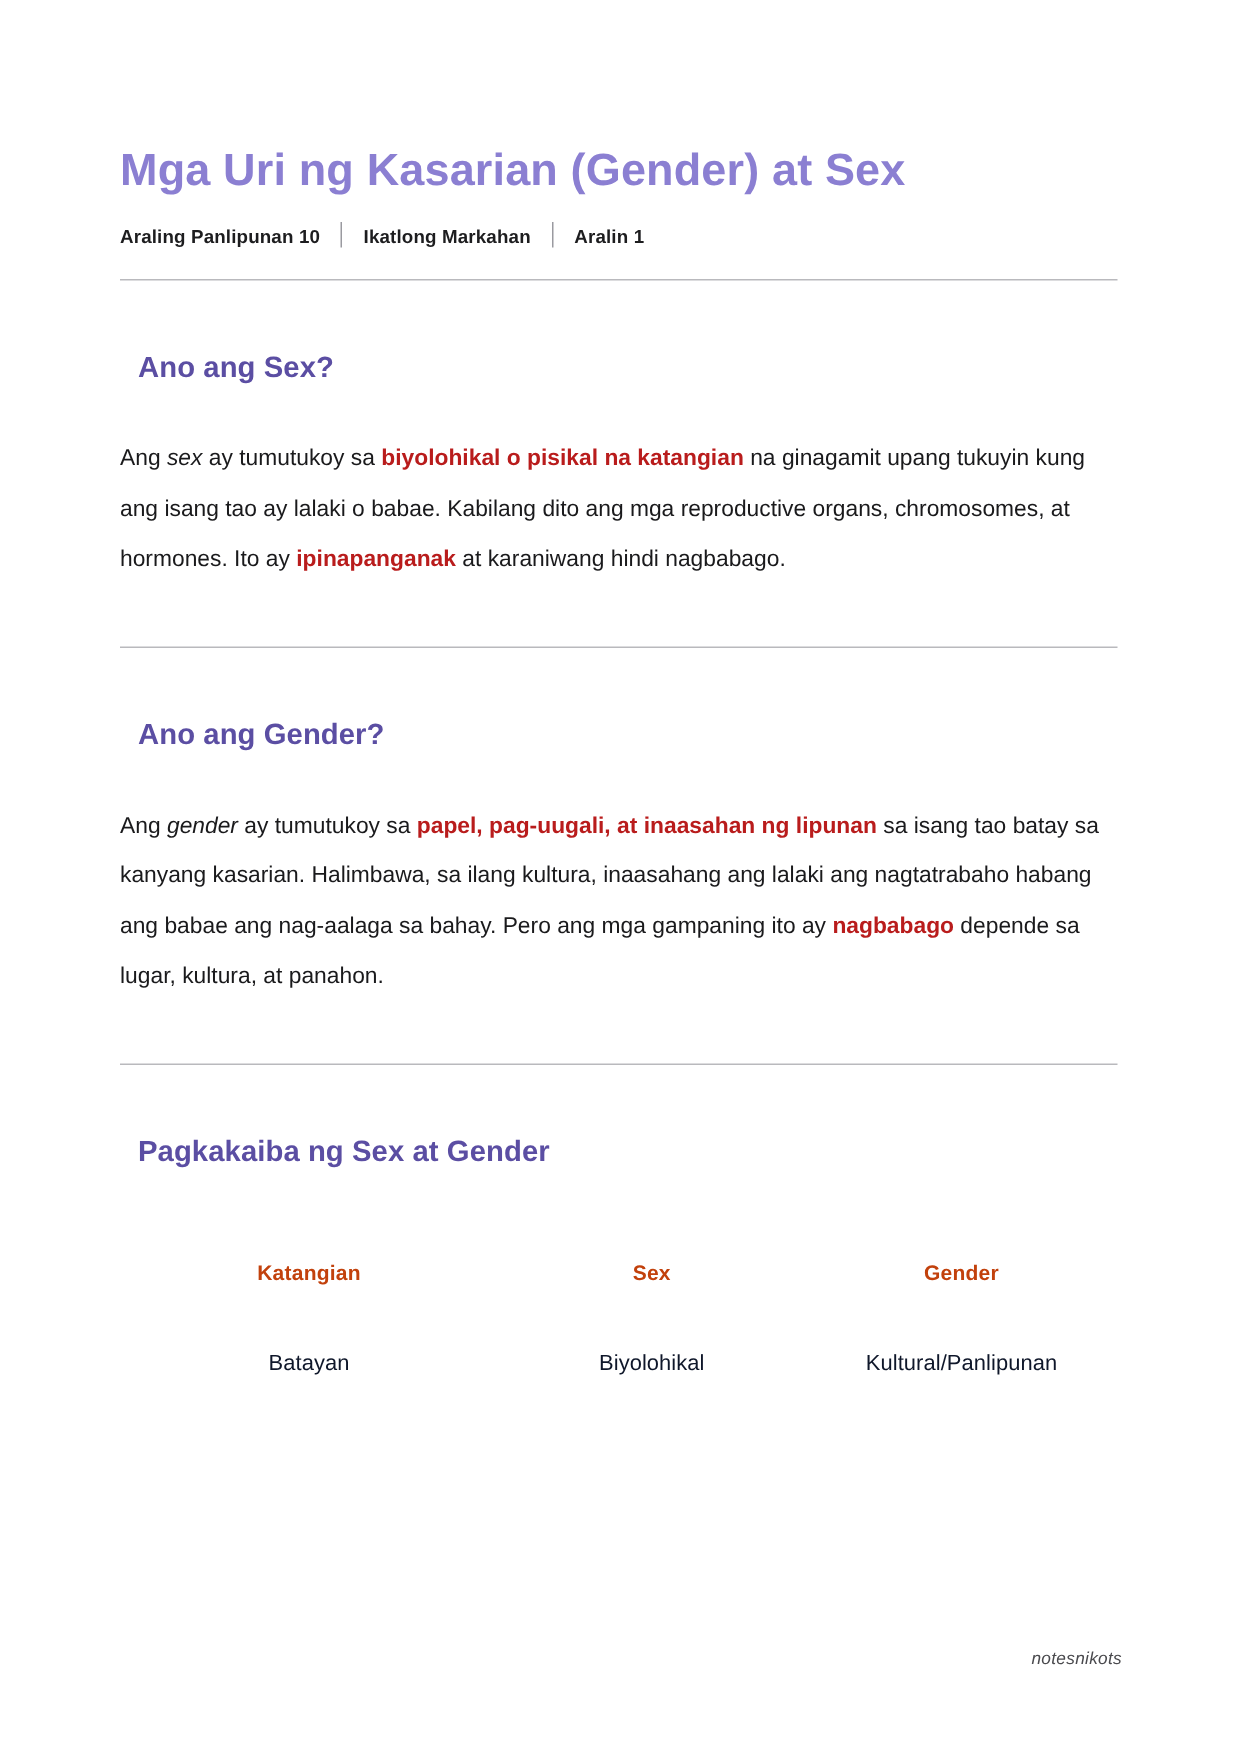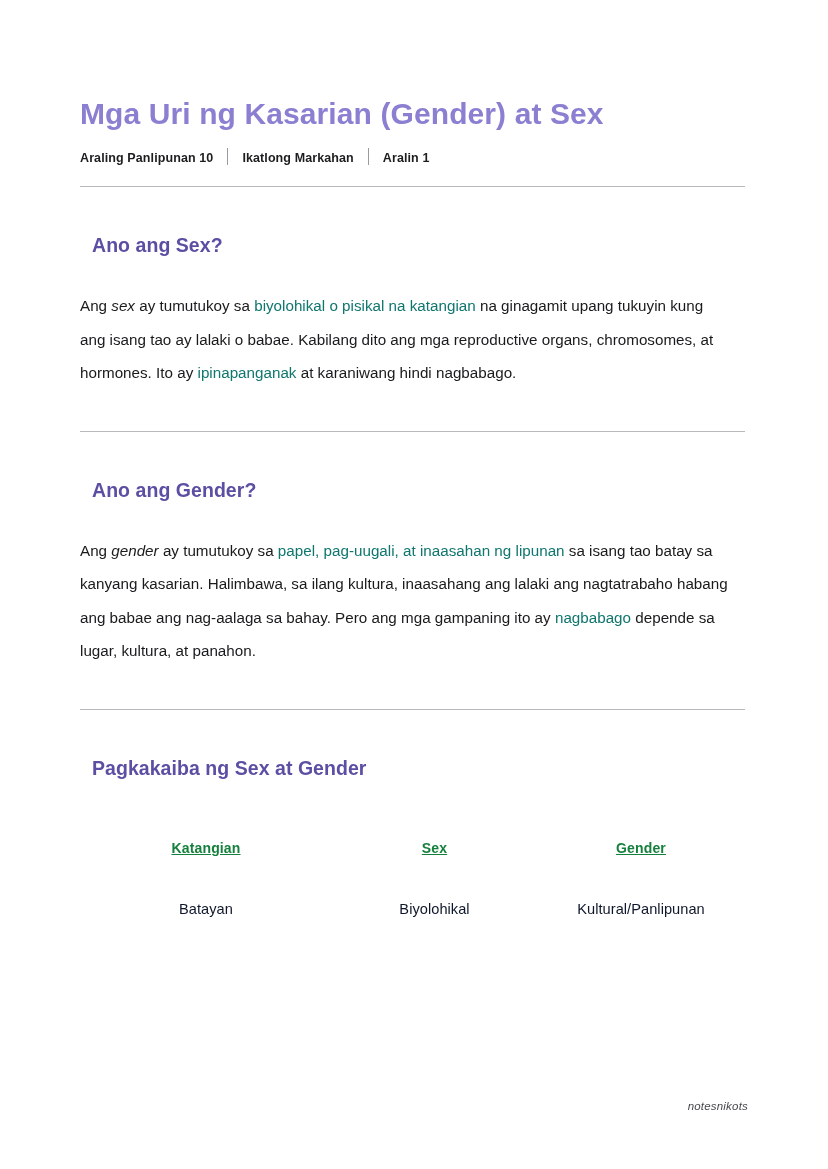--- a/index.html
+++ b/index.html
@@ -82,21 +82,21 @@
 
   .body-text {
     margin: 0;
     padding-top: 19px;
     font-size: 15.2px;
     line-height: 33.5px;
     color: #1a1a1c;
     letter-spacing: 0.01px;
     max-width: 662px;
   }
-  .body-text b { font-weight: 400; color: #0f766e; }
+  .body-text b { font-weight: 700; color: #b91c1c; }
   .body-text i { font-style: italic; }
 
   .section-sex .body-text { max-width: 650px; }
   .section-gender .body-text { max-width: 666px; }
 
   
   .table-wrap { padding-top: 34px; }
   table.compare {
     border-collapse: collapse;
     width: 665px;
@@ -104,25 +104,24 @@
   }
   table.compare th,
   table.compare td {
     border: 0;
     text-align: center;
     padding: 0;
   }
   table.compare th {
     font-size: 14px;
     font-weight: 700;
-    color: #15803d;
+    color: #c2410c;
     height: 42px;
     vertical-align: middle;
     letter-spacing: 0.15px;
-    text-decoration: underline;
   }
   table.compare td {
     font-size: 14.6px;
     font-weight: 400;
     color: #0f172a;
     height: 80px;
     vertical-align: middle;
     letter-spacing: 0.05px;
   }
   table.compare col.c1 { width: 252px; }

